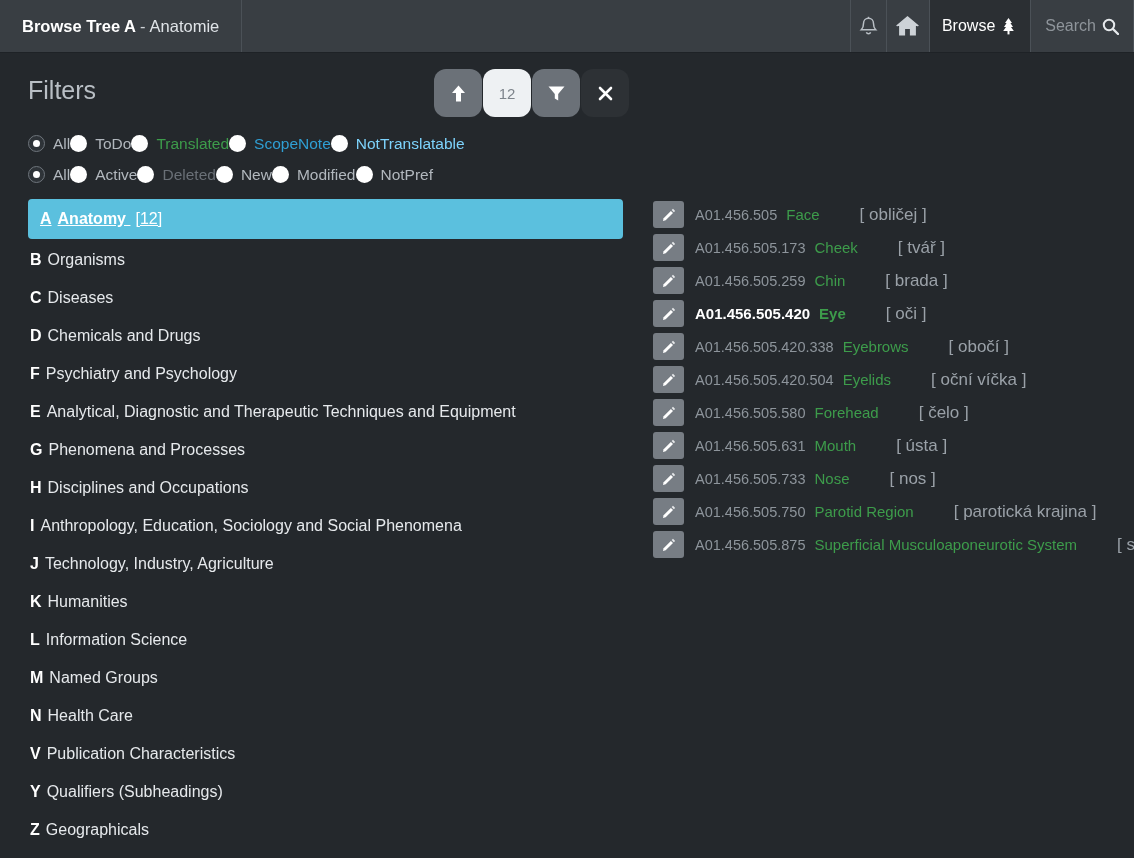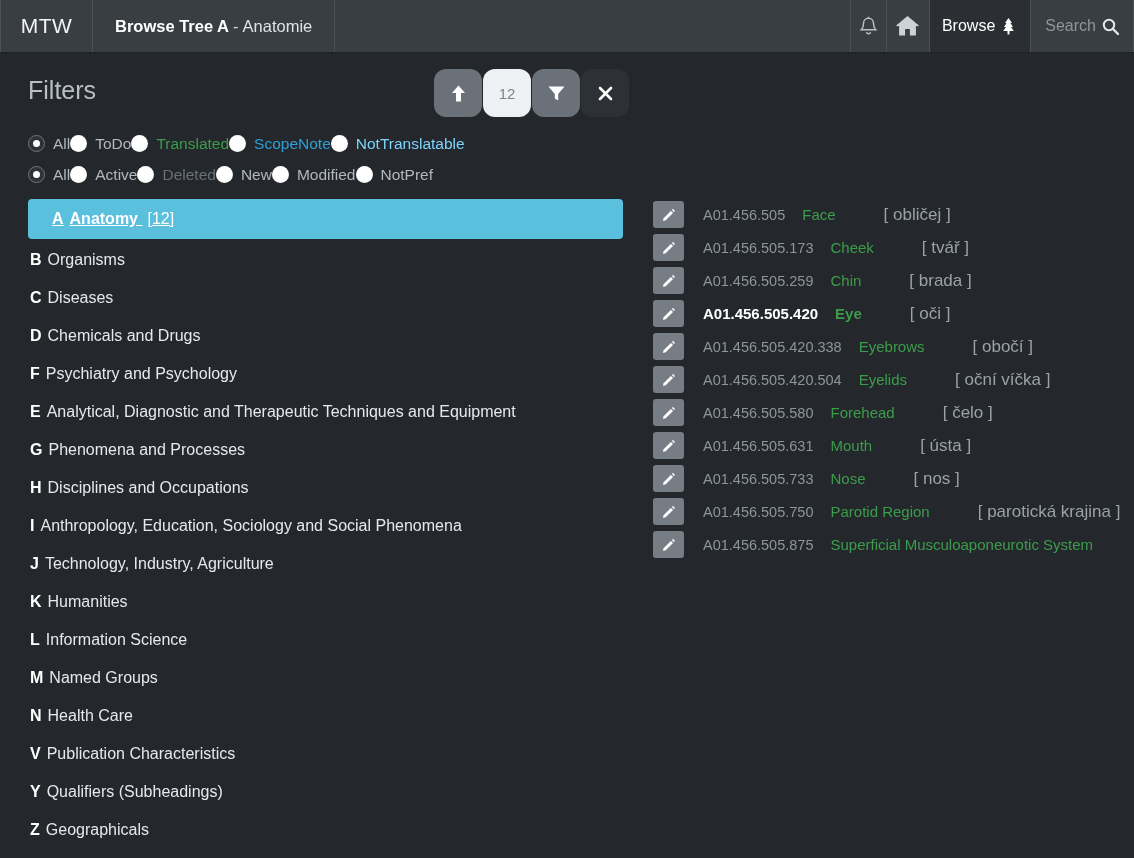--- a/index.html
+++ b/index.html
@@ -98,52 +98,51 @@
   
   .tree { position: absolute; left: 28px; top: 199px; width: 595px; }
   .tree-item {
     height: 38px; display: flex; align-items: center;
     padding-left: 2px; font-size: 16px; color: #e6e9ec;
     white-space: nowrap; cursor: pointer;
   }
   .tree-item .letter { font-weight: bold; margin-right: 6px; color: #ffffff; }
   .tree-item.active {
     background: #5bc0de; border-radius: 4px;
-    height: 40px; padding-left: 24px; margin-bottom: 2px;
+    height: 40px; padding-left: 12px; margin-bottom: 2px;
   }
   .tree-item.active .label-wrap {
     text-decoration: underline; color: #ffffff; font-weight: bold;
   }
   .tree-item.active .letter { color: #ffffff; }
   .tree-item.active .tcount { color: #ffffff; font-weight: normal; margin-left: 5px; }
 
   
   .termlist { position: absolute; left: 653px; top: 198px; width: 481px; overflow: hidden; }
   .term-row {
     height: 33px; display: flex; align-items: center;
-    white-space: nowrap; cursor: pointer; gap: 8px;
+    white-space: nowrap; cursor: pointer;
   }
   .edit-btn {
     width: 31px; height: 27px; flex: 0 0 auto;
     background: #777d84; border: none; border-radius: 3px;
     display: flex; align-items: center; justify-content: center;
     margin-right: 11px; cursor: pointer; padding: 0;
   }
   .edit-btn svg { display: block; }
   .code { font-size: 14.5px; color: #8d949b; margin-right: 9px; }
   .term { font-size: 15px; color: #3d9c4b; margin-right: 8px; }
   .trans { font-size: 17px; color: #9aa1a8; margin-left: 32px; }
   .term-row.current .code { color: #ffffff; font-weight: bold; font-size: 15px; }
   .term-row.current .term { font-weight: bold; }
 </style>
 </head>
 <body>
 
 <div class="topbar">
-  <div class="brand">MTW</div>
 
   <div class="crumb">
     <span class="crumb-main">Browse Tree A</span>
     <span class="crumb-sep">-</span>
     <span class="crumb-sub">Anatomie</span>
   </div>
 
   <div class="spacer"></div>
 
   <div class="hicon">

